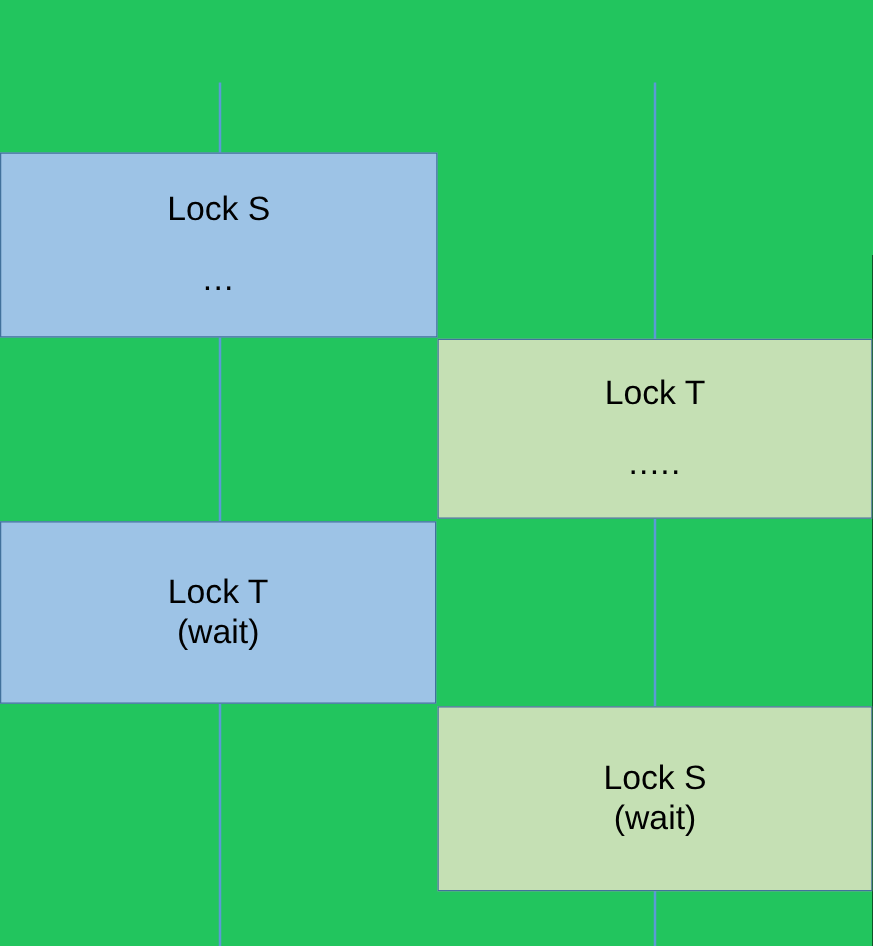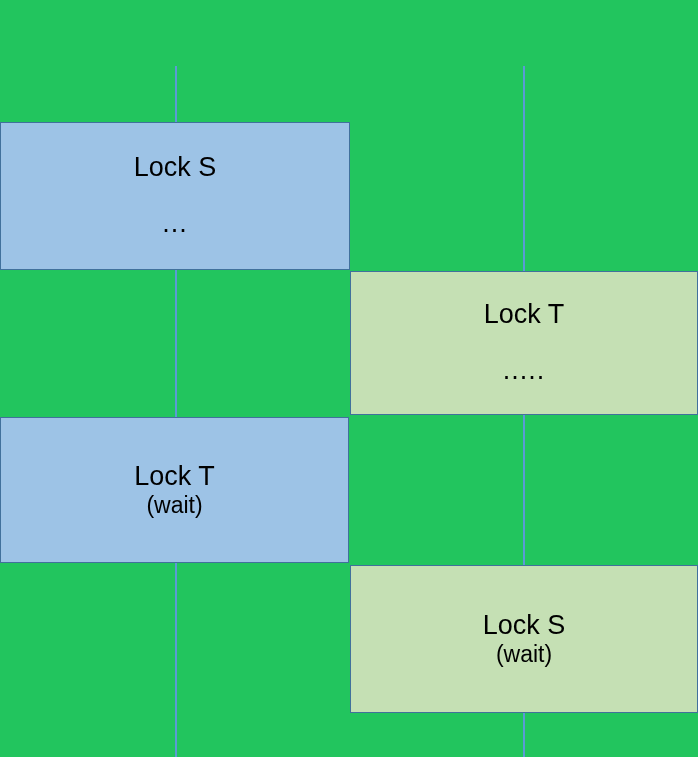--- a/index.html
+++ b/index.html
@@ -38,21 +38,21 @@
     background: #C5E0B4;
   }
   .act-title {
     color: #000000;
     font-size: 27px;
     line-height: 1.18;
     white-space: nowrap;
   }
   .act-sub {
     color: #000000;
-    font-size: 23px;
+    font-size: 27px;
     line-height: 1.18;
     white-space: nowrap;
   }
   .act-sub.dots {
     font-size: 27px;
     letter-spacing: 1px;
   }
   .gap-lg { height: 24px; }
 </style>
 </head>

